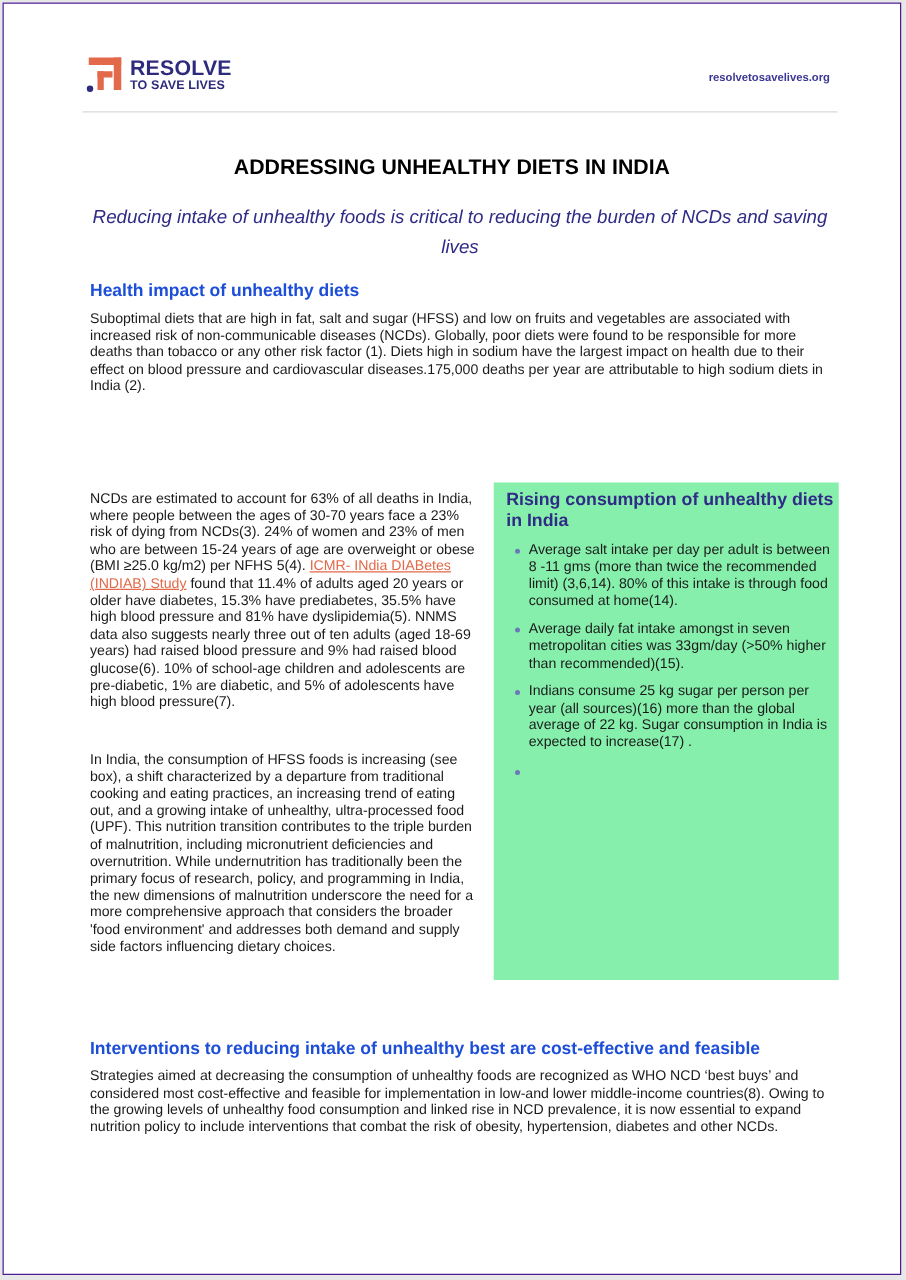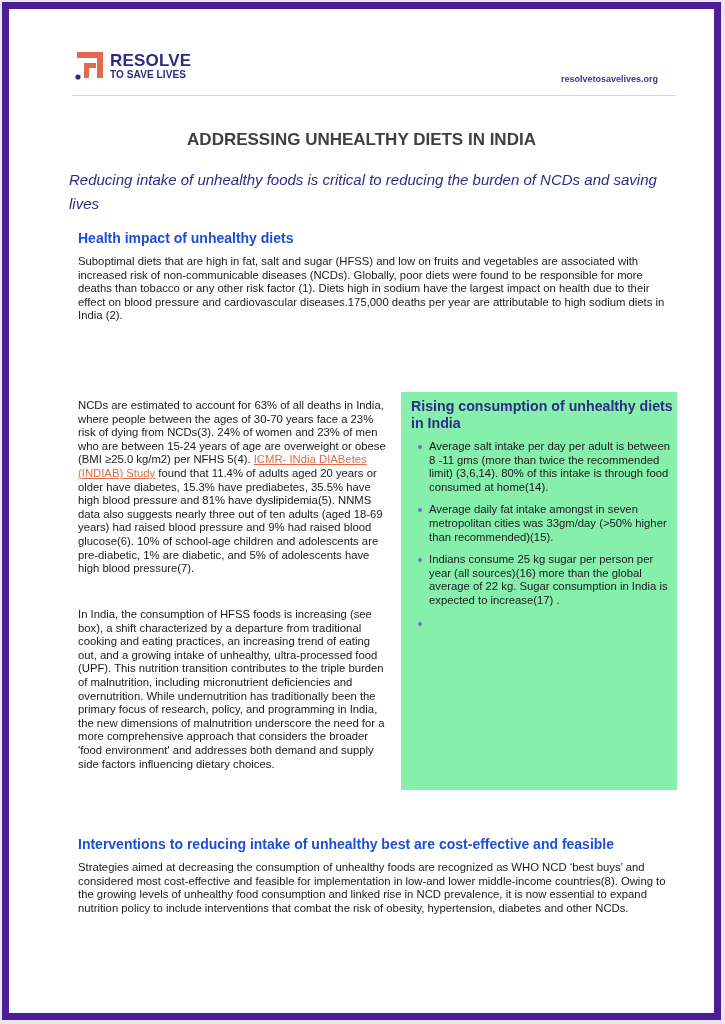--- a/index.html
+++ b/index.html
@@ -2,38 +2,38 @@
 <html><head>
 <meta charset="utf-8">
 <style>
   html, body { margin: 0; padding: 0; }
   body {
     width: 725px; height: 1024px; background: #e8e8e8;
     font-family: "Liberation Sans", sans-serif; overflow: hidden;
   }
   .page {
     position: absolute; left: 2px; top: 2px; width: 719px; height: 1018px;
-    background: #ffffff; border: 7px solid #4c1d95; box-sizing: border-box;
+    background: #ffffff; border: 1px solid #4c1d95; box-sizing: border-box;
   }
   .logo { position: absolute; left: 66px; top: 42px; width: 120px; height: 34px; }
   .logo-mark { position: absolute; left: 0; top: 0; width: 32px; height: 30px; }
   .logo-text { position: absolute; left: 35px; top: 1px; color: #2e2a7c; font-weight: bold; line-height: 1; }
   .logo-text .l1 { font-size: 17px; letter-spacing: 0.2px; display: block; }
   .logo-text .l2 { font-size: 10px; display: block; margin-top: 1px; letter-spacing: 0.1px; }
   .site-url {
-    position: absolute; right: 56px; top: 65px; font-size: 9px; font-weight: bold; color: #3b3794;
+    position: absolute; right: 56px; top: 54px; font-size: 9px; font-weight: bold; color: #3b3794;
   }
   .rule { position: absolute; left: 63px; top: 86px; width: 604px; height: 1px; background: #d9d9d9; }
 
   .title {
     position: absolute; left: 0; width: 100%; top: 121px; text-align: center;
-    font-size: 17px; font-weight: bold; color: #404040;
+    font-size: 17px; font-weight: bold; color: #000000;
   }
   .subtitle {
-    position: absolute; left: 60px; width: 610px; top: 159px; 
+    position: absolute; left: 60px; width: 610px; top: 159px; text-align: center;
     font-size: 15px; font-style: italic; color: #2f2b86; line-height: 24px;
   }
   .h2 {
     position: absolute; left: 69px; font-size: 14px; font-weight: bold; color: #1d4ed8;
   }
   .para {
     position: absolute; font-size: 11.3px; line-height: 13.6px; color: #1a1a1a;
   }
   .link { color: #e2694a; text-decoration: underline; }
   .box {

